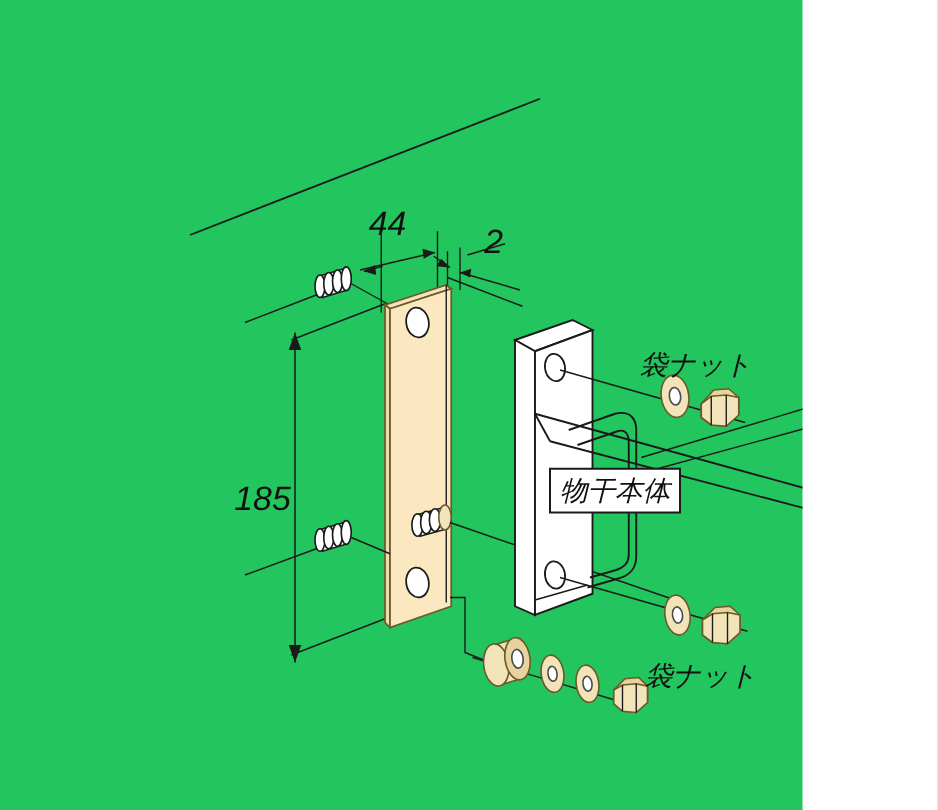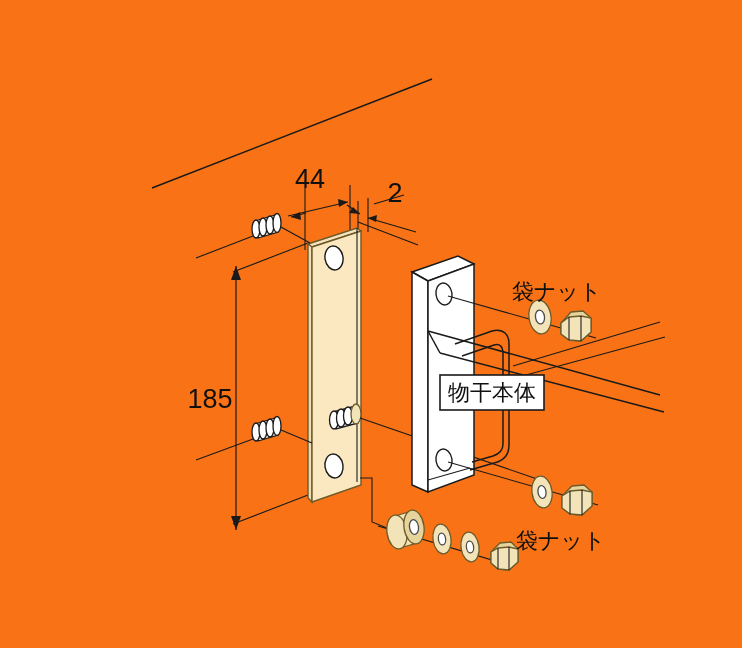--- a/index.html
+++ b/index.html
@@ -6,24 +6,25 @@
   html, body {
     margin: 0;
     padding: 0;
     background: #ffffff;
   }
   body {
     font-family: "Liberation Sans", "DejaVu Sans", sans-serif;
   }
   #drawing-root {
     position: relative;
-    width: 742px;
+    width: 642px;
     height: 648px;
-    background: #f97316;
+    background: #22c55e;
     overflow: hidden;
+    font-style: italic;
   }
   #drawing-svg {
     display: block;
     width: 750px;
     height: 648px;
   }
   .ln {
     stroke: #1a1a1a;
     stroke-width: 1.5;
     fill: none;

